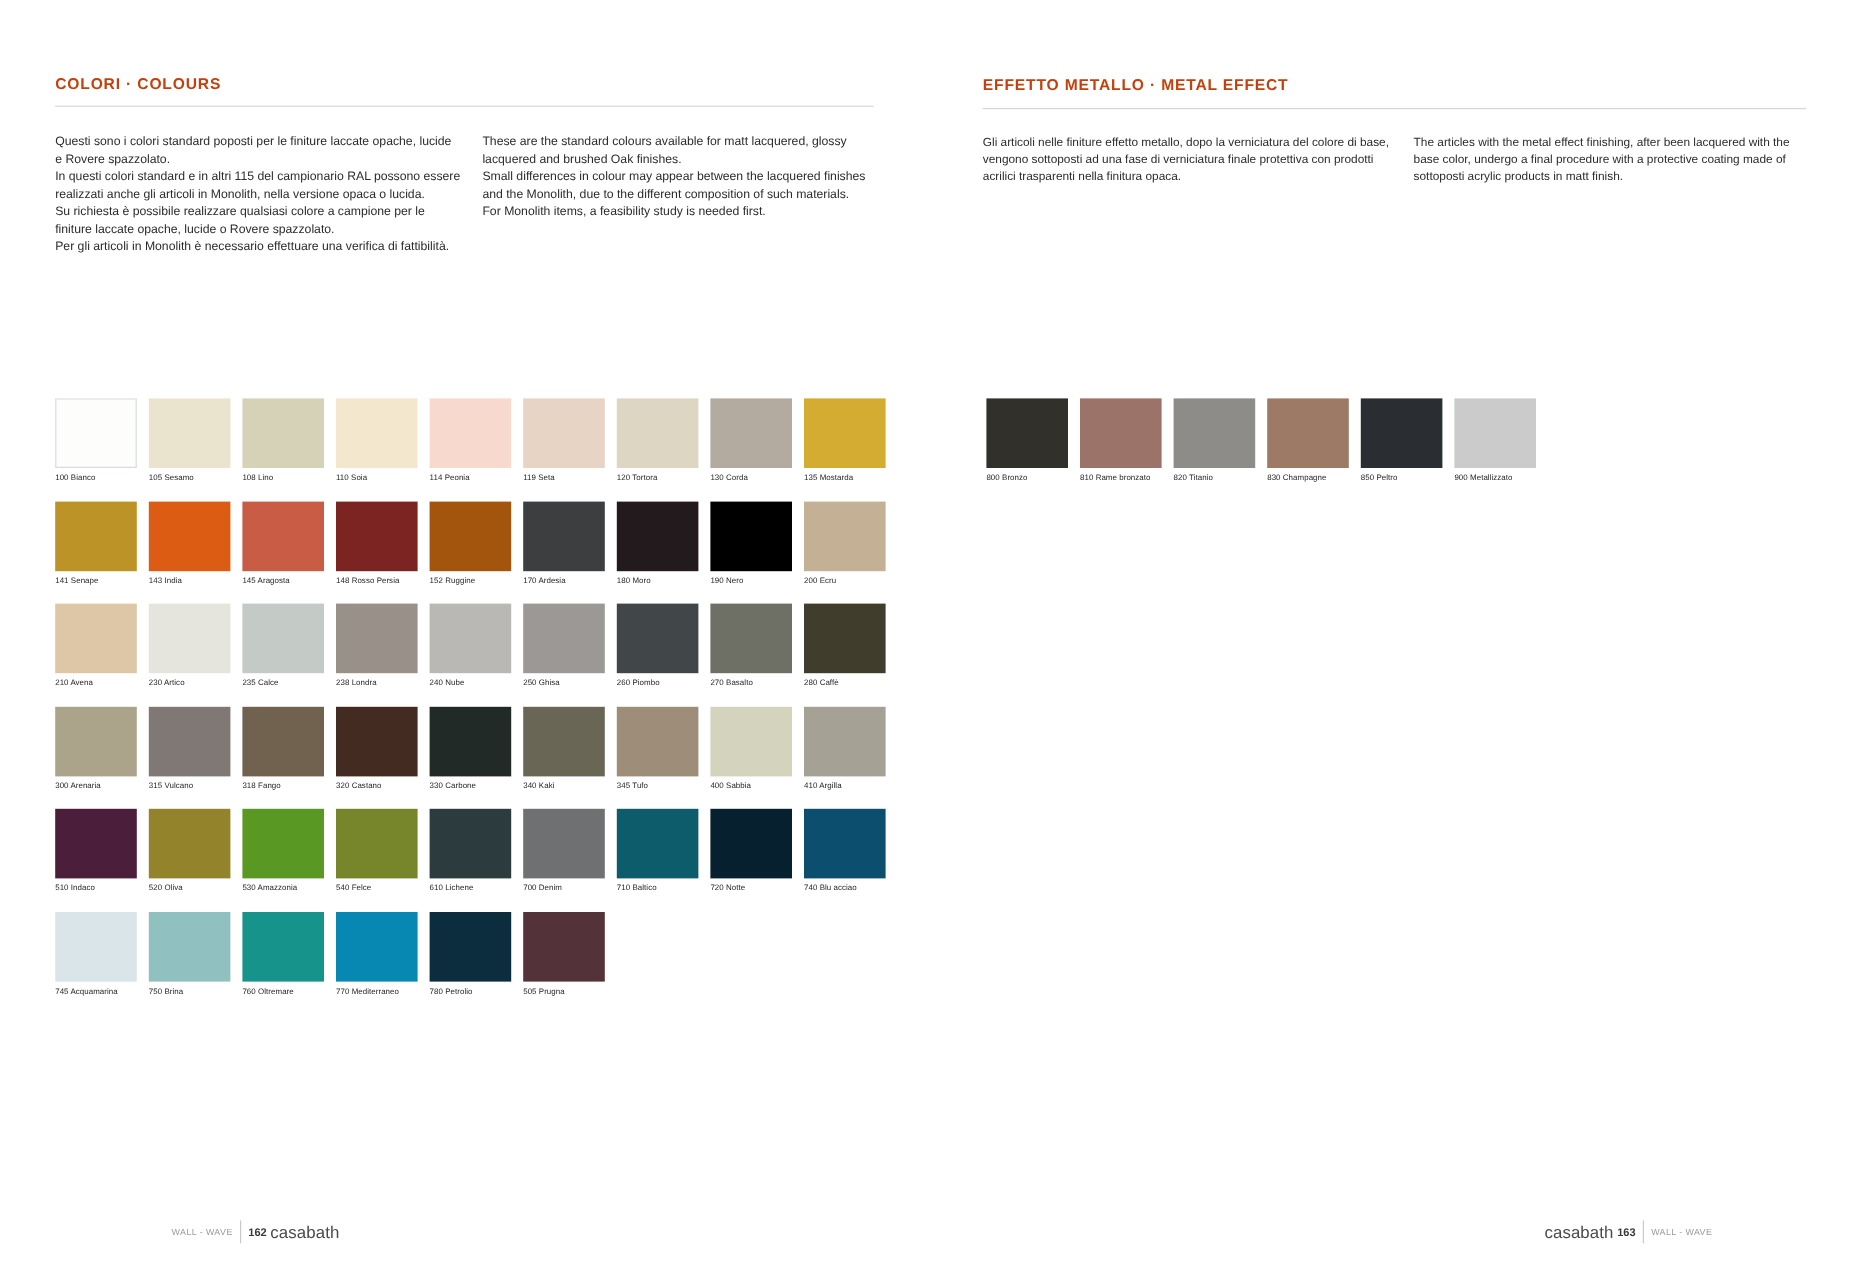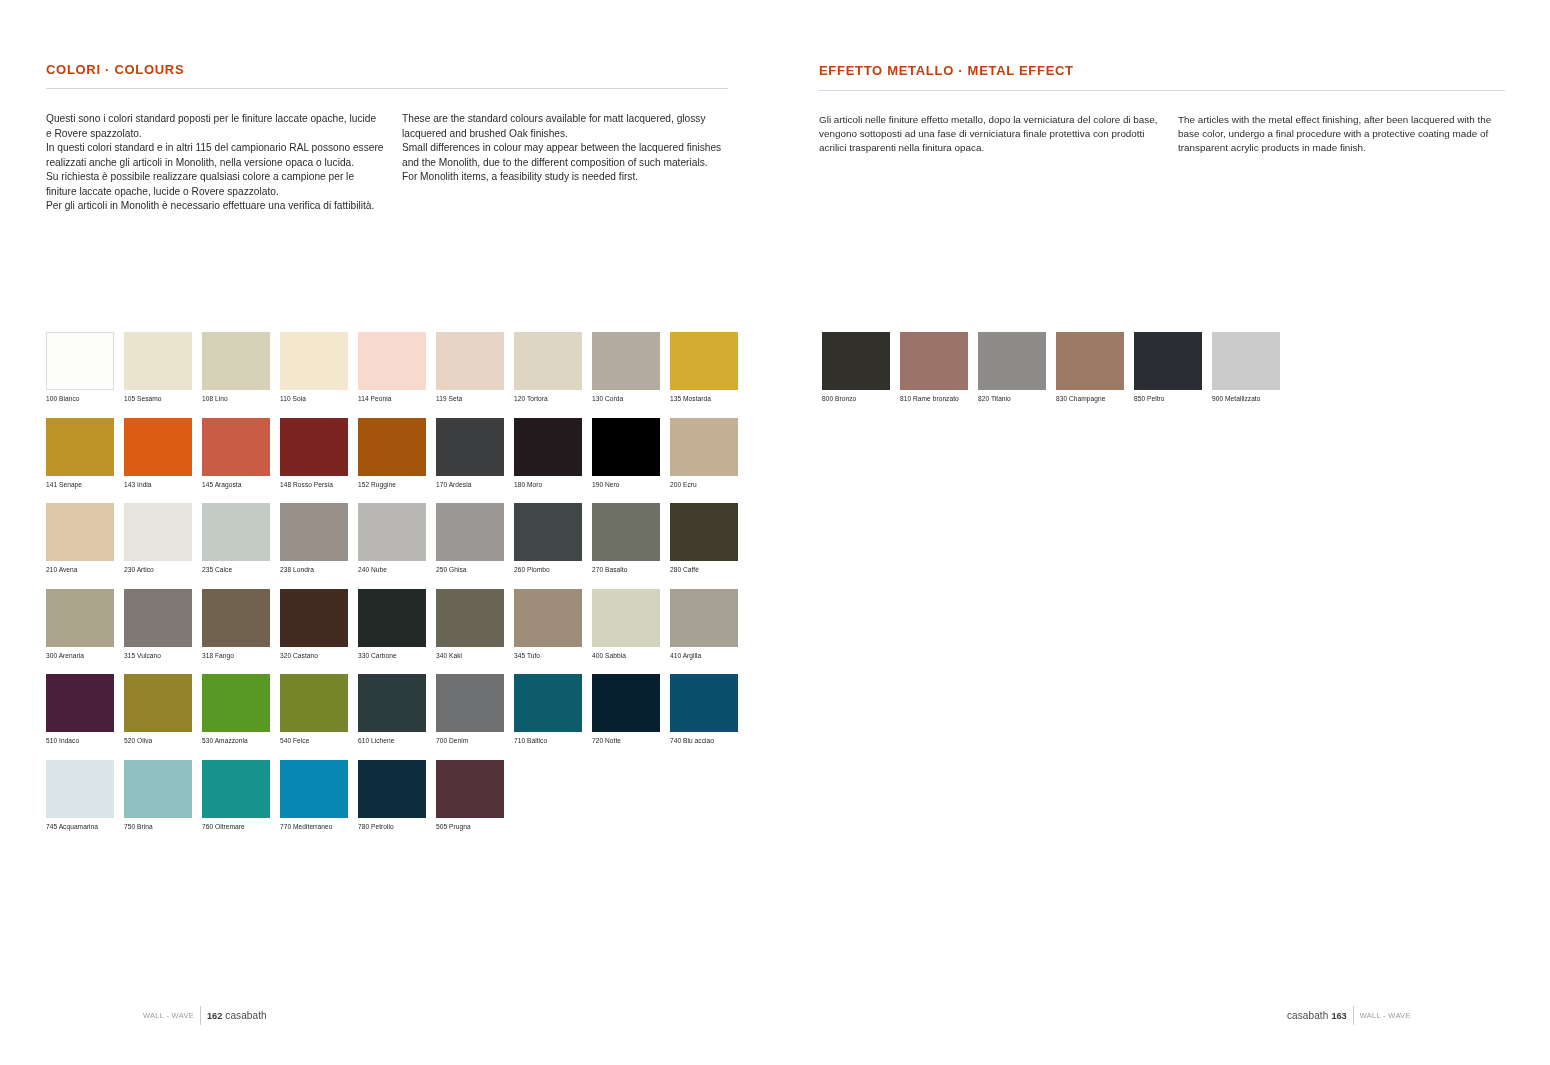--- a/index.html
+++ b/index.html
@@ -78,21 +78,21 @@
     font-size: 6.6px;
     line-height: 8px;
     color: #1f1f1f;
     letter-spacing: 0.05px;
     white-space: nowrap;
   }
 
   
   .footer {
     position: absolute;
-    bottom: 40px;
+    bottom: 29px;
     display: flex;
     align-items: center;
     font-size: 7.4px;
     color: #9a9a9a;
     letter-spacing: 0.35px;
     justify-content: space-between;
   }
   .footer-left { left: 143px; }
   .footer-right { left: 1287px; }
   .footer .divider {
@@ -101,21 +101,21 @@
     background: #c9c9c9;
     margin: 0 6px;
   }
   .footer .pg {
     font-weight: bold;
     font-size: 9.2px;
     color: #3a3a3a;
     letter-spacing: 0;
   }
   .footer .brand {
-    font-size: 10px;
+    font-size: 14px;
     color: #4a4a4a;
     letter-spacing: 0.1px;
     margin-left: 3px;
   }
   .footer .wave { white-space: nowrap; }
 </style>
 </head>
 <body>
 
 <div class="spread">
@@ -354,21 +354,21 @@
 
   <div class="page page-right">
 
     <div class="sec-head head-right" style="left:44px;">EFFETTO METALLO · METAL EFFECT</div>
     <div class="sec-rule rule-right" style="left:44px;"></div>
 
     <div class="col col-it-right" style="left:44px;">
         <p>Gli articoli nelle finiture effetto metallo, dopo la verniciatura del colore di base, vengono sottoposti ad una fase di verniciatura finale protettiva con prodotti acrilici trasparenti nella finitura opaca.</p>
       </div>
     <div class="col col-en-right" style="left:403px;">
-        <p>The articles with the metal effect finishing, after been lacquered with the base color, undergo a final procedure with a protective coating made of transparent acrylic products in made finish.</p>
+        <p>The articles with the metal effect finishing, after been lacquered with the base color, undergo a final procedure with a protective coating made of sottoposti acrylic products in matt finish.</p>
       </div>
 
     <div class="grid grid-metal" style="left:47px;">
         <div class="swatch-cell">
           <span class="chip" style="background: rgb(50, 48, 42);"></span>
           <div class="chip-label">800 Bronzo</div>
         </div>
         <div class="swatch-cell">
           <span class="chip" style="background: rgb(155, 115, 104);"></span>
           <div class="chip-label">810 Rame bronzato</div>

